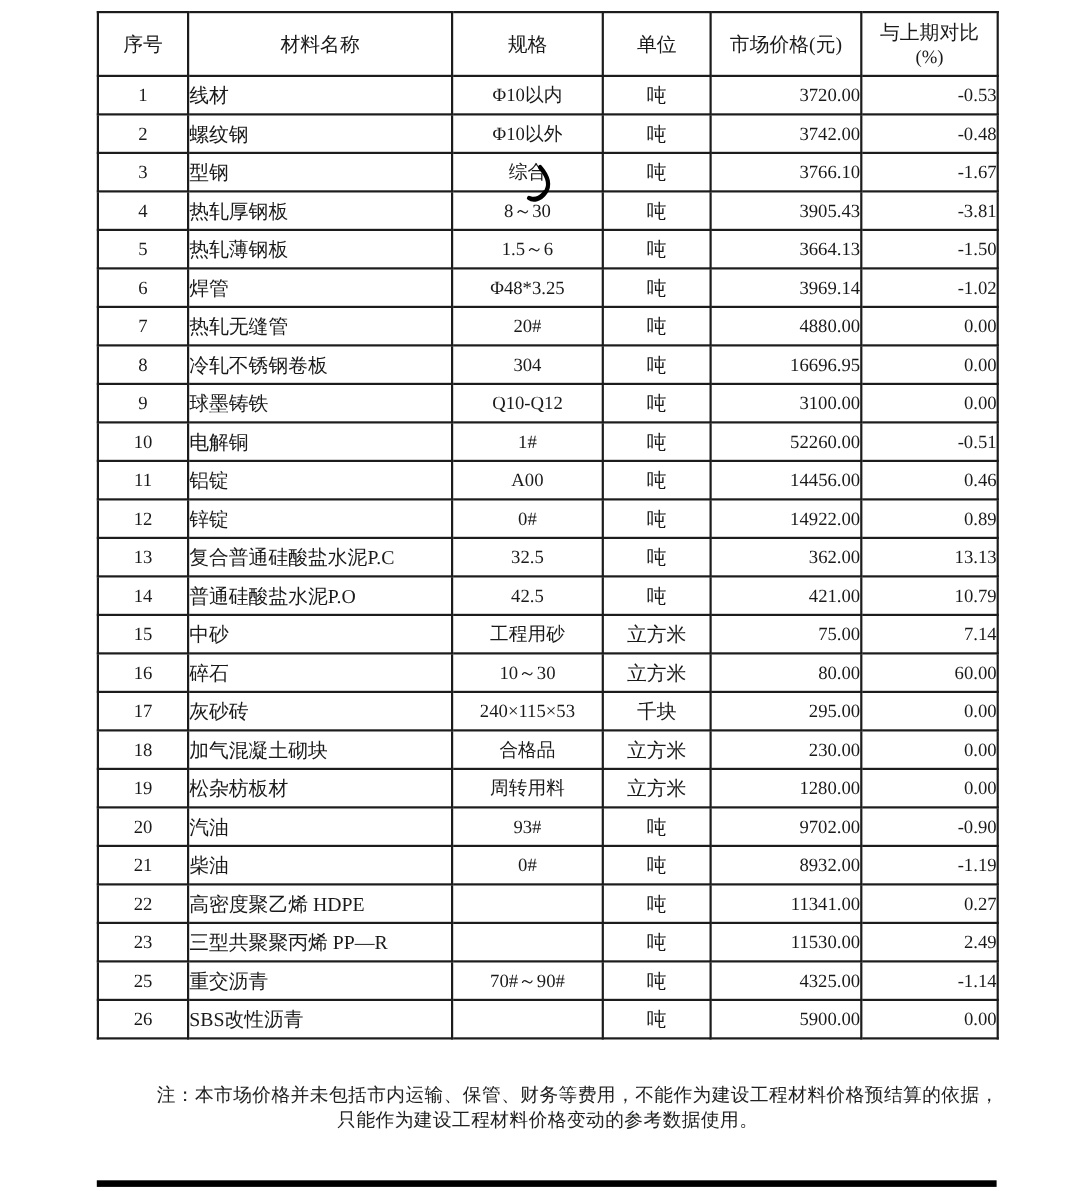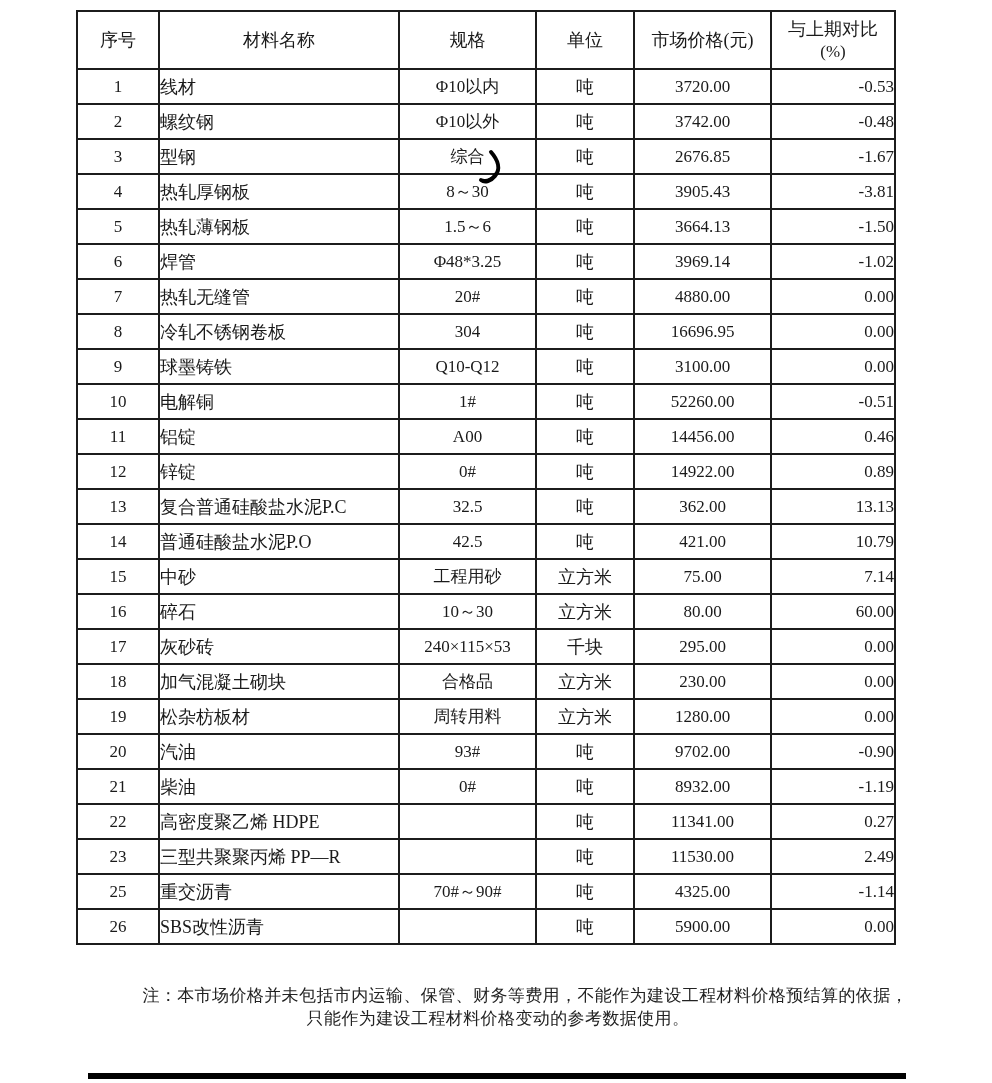--- a/index.html
+++ b/index.html
@@ -2,39 +2,39 @@
 <html><head>
 <meta charset="utf-8">
 <style>
   html,body{margin:0;padding:0;}
   body{
     width:992px;height:1083px;position:relative;background:#ffffff;
     font-family:"Liberation Serif","DejaVu Serif",serif;
     color:#1a1a1a;
   }
   .price-table{
-    position:absolute;left:76px;top:10px;width:818px;
+    position:absolute;left:88px;top:10px;width:818px;
     border-collapse:collapse;table-layout:fixed;
   }
   .price-table th,.price-table td{
     border:2px solid #1c1c1c;
     padding:0;
     overflow:hidden;white-space:nowrap;
     background:#fff;
   }
   .price-table th{
     height:56px;font-weight:normal;font-size:18px;text-align:center;
     line-height:1.25;vertical-align:middle;
   }
   .price-table td{height:33px;vertical-align:middle;}
   .c-no{text-align:center;font-size:17px;}
   .c-name{text-align:left;font-size:18px;}
   .c-spec{text-align:center;font-size:17px;margin-top:24px;}
   .c-unit{text-align:center;font-size:18px;}
-  .c-price{text-align:center;font-size:17px;padding-right:9px;}
+  .c-price{text-align:right;font-size:17px;padding-right:9px;}
   .c-change{text-align:right;font-size:17px;padding-right:7px;}
   .th-sub{display:block;font-size:17px;}
   .note{
     position:absolute;left:88px;top:984px;width:820px;
     font-size:17px;line-height:23px;color:#222;
   }
   .note-line1{text-align:right;padding-left:6px;letter-spacing:0.4px;}
   .note-line2{text-align:center;letter-spacing:0.4px;}
   .artifact-svg{position:absolute;left:0;top:0;pointer-events:none;}
   .scan-bar{
@@ -82,21 +82,21 @@
     <td class="c-spec">Φ10以外</td>
     <td class="c-unit">吨</td>
     <td class="c-price">3742.00</td>
     <td class="c-change">-0.48</td>
   </tr>
       <tr>
     <td class="c-no">3</td>
     <td class="c-name">型钢</td>
     <td class="c-spec">综合</td>
     <td class="c-unit">吨</td>
-    <td class="c-price">2676.85</td>
+    <td class="c-price">3766.10</td>
     <td class="c-change">-1.67</td>
   </tr>
       <tr>
     <td class="c-no">4</td>
     <td class="c-name">热轧厚钢板</td>
     <td class="c-spec">8～30</td>
     <td class="c-unit">吨</td>
     <td class="c-price">3905.43</td>
     <td class="c-change">-3.81</td>
   </tr>

